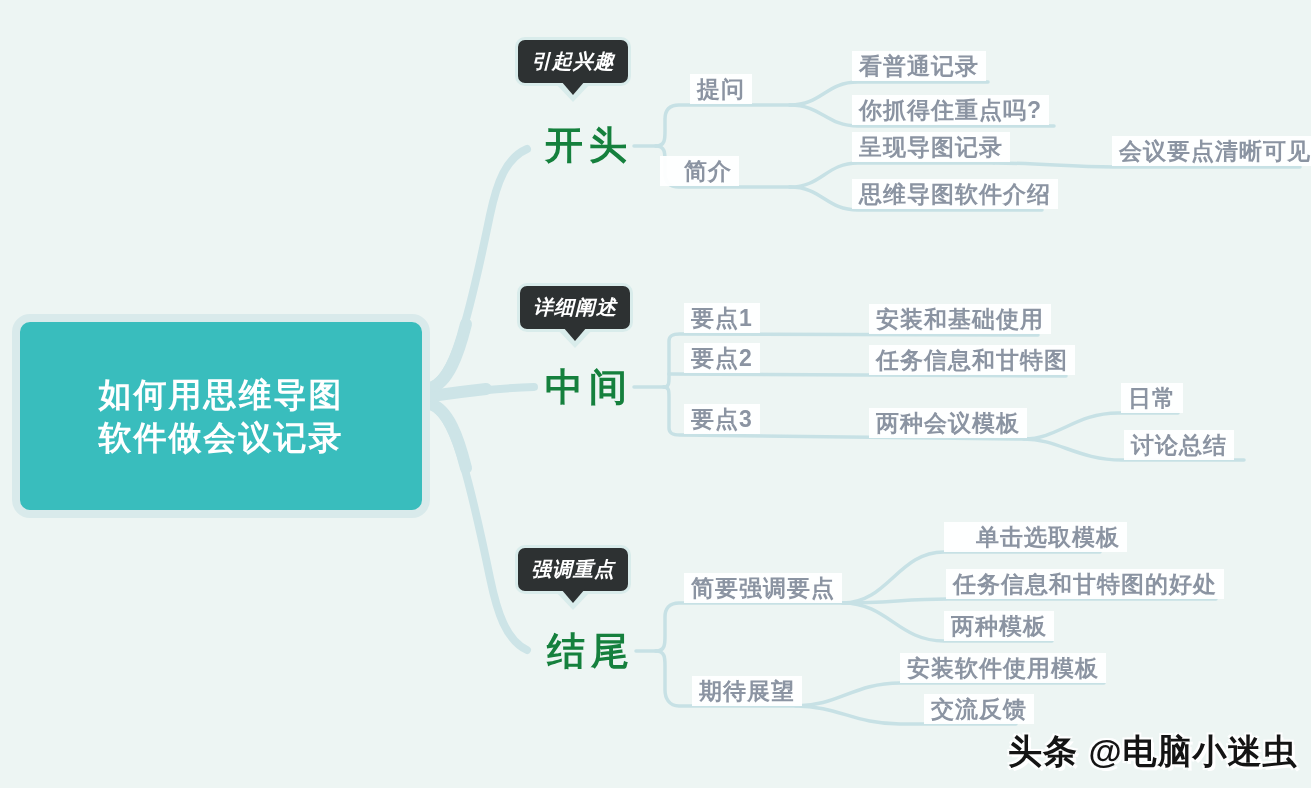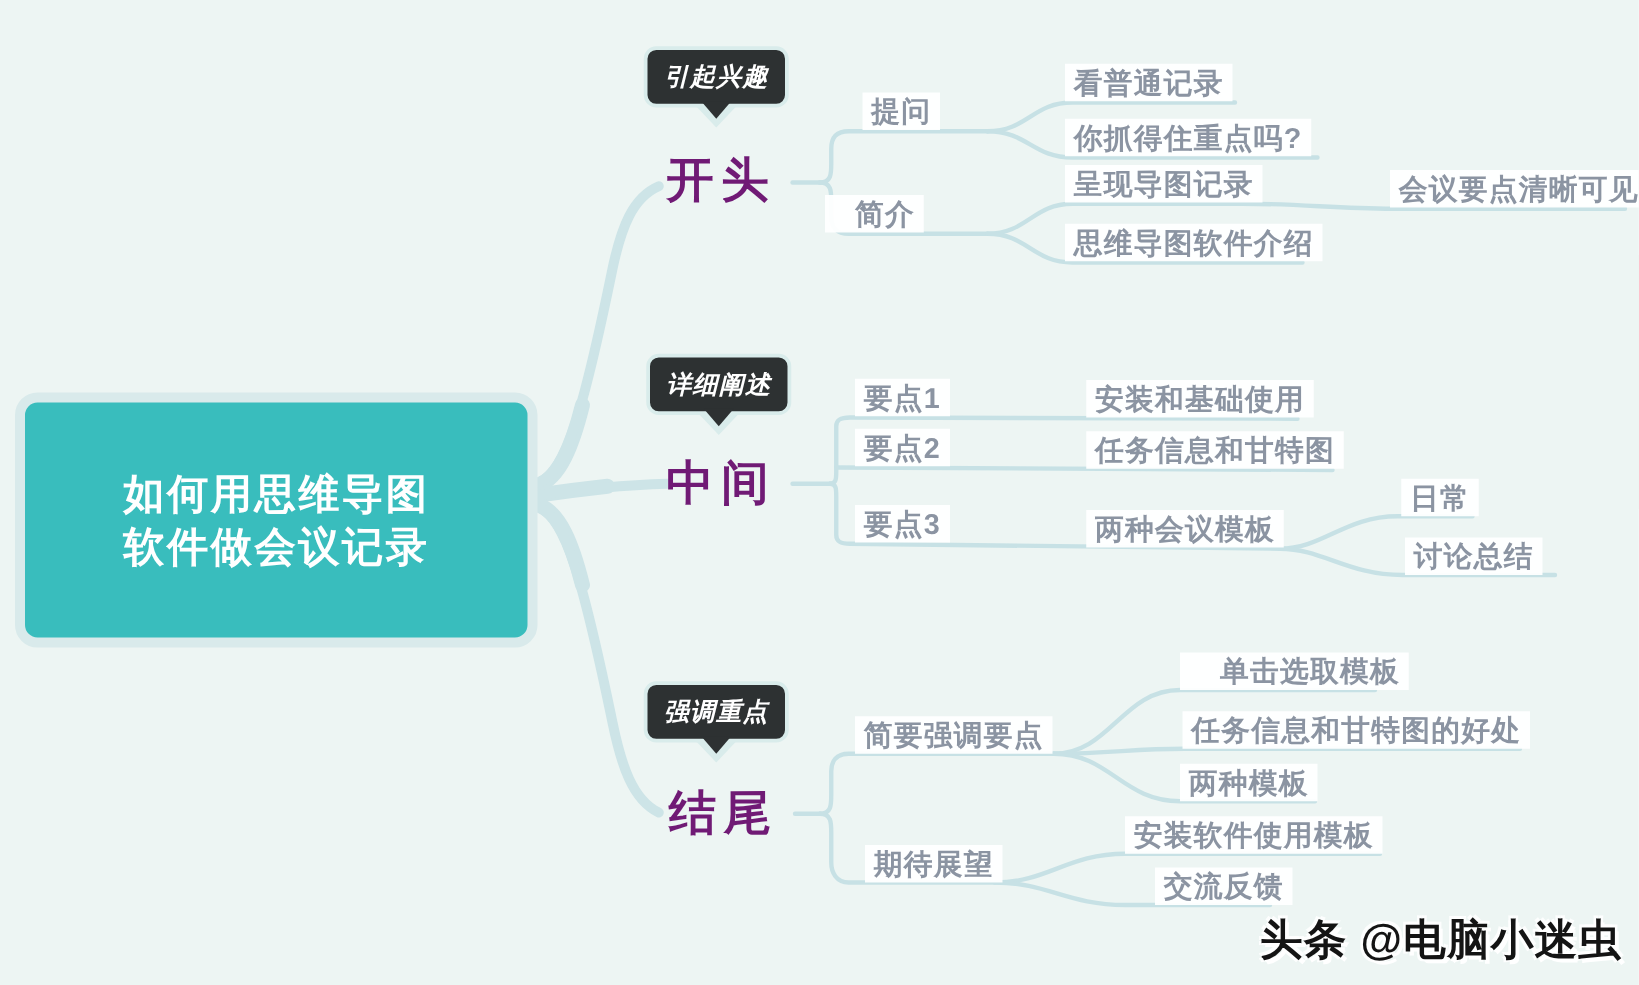--- a/index.html
+++ b/index.html
@@ -16,22 +16,22 @@
     box-sizing:border-box;border:8px solid #d9eaeb;border-radius:18px;
     background:#39bdbd;display:flex;flex-direction:column;align-items:center;justify-content:center;
   }
   .root-node span{
     color:#ffffff;font-size:33px;font-weight:bold;line-height:43px;letter-spacing:2px;
     white-space:nowrap;
   }
 
   
   .topic{
-    position:absolute;color:#701a75;font-size:38px;font-weight:bold;
-    letter-spacing:6px;line-height:44px;white-space:nowrap;
+    position:absolute;color:#15803d;font-size:38px;font-weight:bold;
+    letter-spacing:6px;line-height:44px;white-space:nowrap;margin-left:12px;
   }
 
   
   .callout{
     position:absolute;background:#2d3132;border:3px solid #d9eceb;border-radius:10px;
     padding:8px 13px;color:#ffffff;font-size:20px;font-weight:bold;font-style:italic;
     white-space:nowrap;letter-spacing:1px;
   }
   .callout .ptr-outer{
     position:absolute;left:50%;top:100%;transform:translateX(-50%);margin-top:1px;

